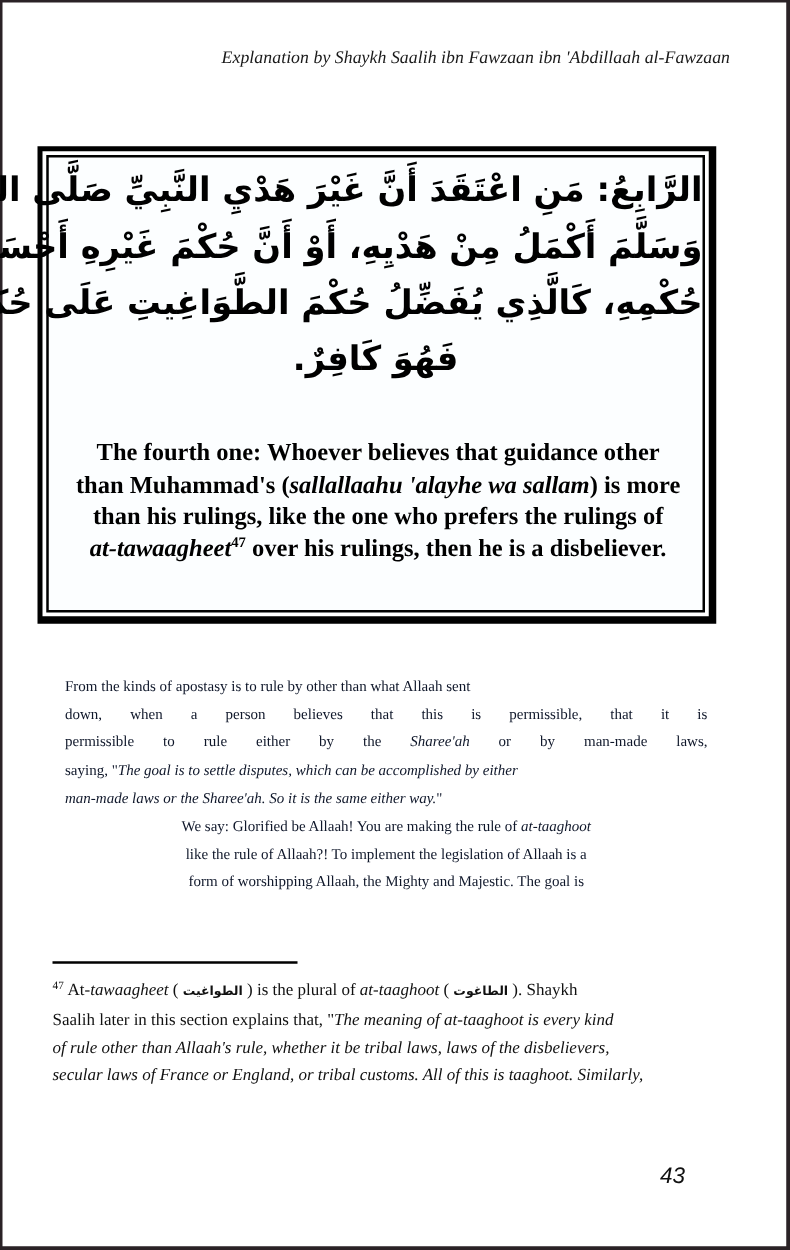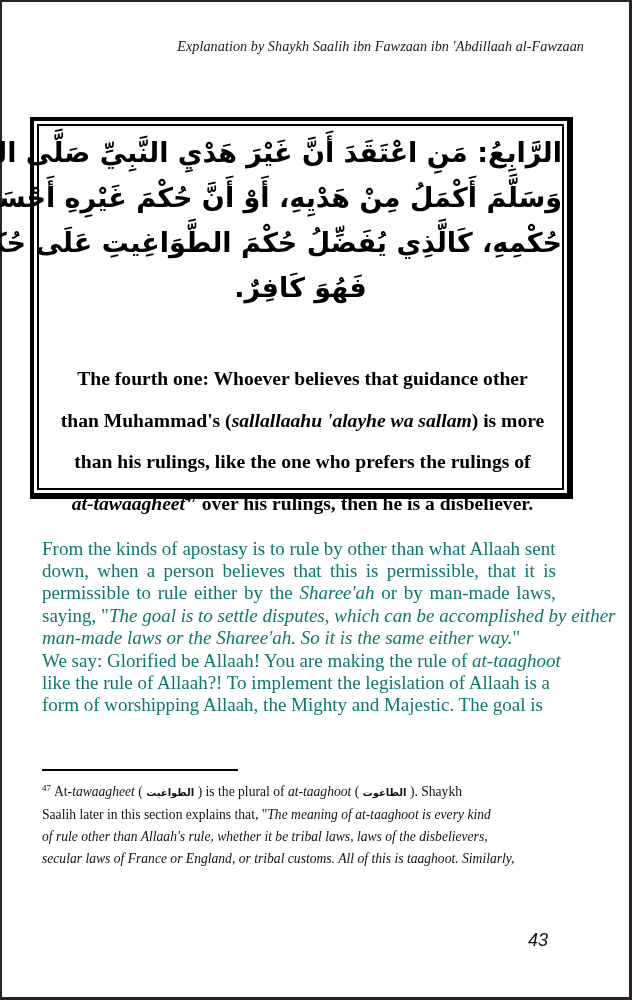--- a/index.html
+++ b/index.html
@@ -47,32 +47,32 @@
     }
     .arabic .aline { display: block; white-space: nowrap; }
     .translation {
       position: absolute; left: 12px; right: 8px; top: 224px;
       text-align: center;
       font-weight: bold;
       font-size: 19.6px;
       line-height: 25.5px;
       color: #000;
     }
-    .translation .tline { display: block; white-space: nowrap; margin-top: 16px; }
+    .translation .tline { display: block; white-space: nowrap; }
     .translation em { font-style: italic; }
     sup { font-size: 0.6em; vertical-align: 0.65em; line-height: 0; }
     .body-text {
-      position: absolute; left: 42px; width: 514px;
-      font-size: 19px; line-height: 22.2px;
-      color: #0f766e;
+      position: absolute; left: 52px; width: 514px;
+      font-size: 12px; line-height: 22.2px;
+      color: #0f172a;
     }
     .body-text .bline { display: block; white-space: nowrap; }
     .body-text .justify { display: flex; justify-content: space-between; white-space: nowrap; }
     .p1 { top: 538px; }
-    .p2 { top: 650px; }
+    .p2 { top: 650px; text-align: center; }
     em { font-style: italic; }
     .footnote-rule {
       position: absolute; left: 42px; top: 769px; width: 196px; height: 1.5px; background: #000;
     }
     .footnote {
       position: absolute; left: 42px; top: 777px; width: 514px;
       font-size: 13.6px; line-height: 22px; color: #111;
     }
     .footnote .fline { display: block; white-space: nowrap; }
     .fn-num { font-size: 9px; vertical-align: 5px; margin-right: 3px; }

